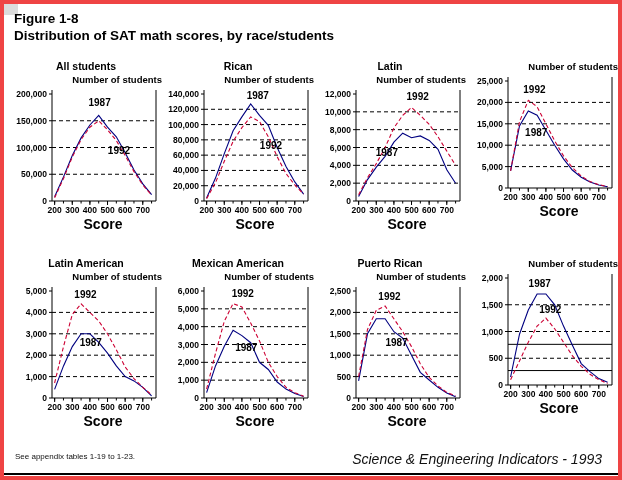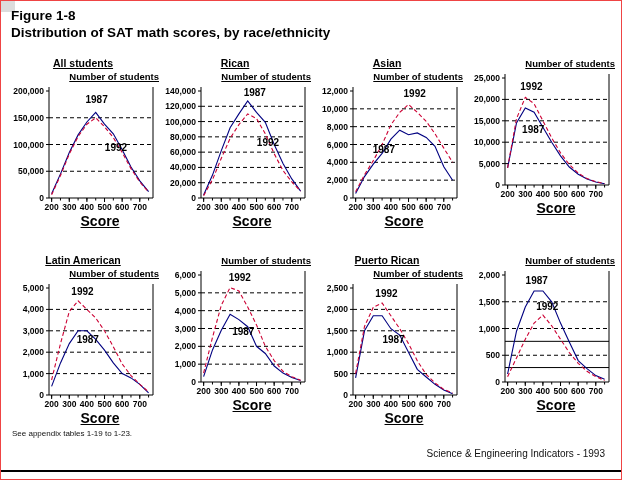--- a/index.html
+++ b/index.html
@@ -1,42 +1,42 @@
 <!DOCTYPE html>
 <html><head>
 <meta charset="utf-8">
 <style>
   html,body{margin:0;padding:0;background:#fff;}
   #page{position:relative;width:622px;height:480px;background:#ffffff;
-        border:1px solid #ef4444;box-sizing:border-box;overflow:hidden;
+        border:4px solid #ef4444;box-sizing:border-box;overflow:hidden;
         font-family:"Liberation Sans","DejaVu Sans",sans-serif;color:#000;}
   #corner-artifact{position:absolute;left:0;top:0;width:14px;height:11px;background:#dcdcdc;}
   #figure-header{position:absolute;left:10px;top:6px;font-size:13.5px;font-weight:bold;line-height:17px;}
   #chart-grid{position:absolute;left:6px;top:56px;display:grid;
-              grid-template-columns:repeat(4,152px);column-gap:0px;row-gap:26px;text-decoration:underline;}
+              grid-template-columns:repeat(4,152px);column-gap:0px;row-gap:26px;}
   .cell{width:152px;position:relative;}
   .ctitle{font-size:10.5px;font-weight:bold;text-align:center;height:13px;line-height:13px;}
   .cylabel{font-size:9.5px;font-weight:bold;height:13px;line-height:13px;padding-left:6px;text-align:right;}
   .cxlabel{font-size:14px;font-weight:bold;text-align:center;height:14px;line-height:14px;
            padding-left:34px;margin-top:1px;}
   .plot-svg{display:block;}
   .svgtick{font-size:8.5px;font-weight:bold;fill:#000;}
   .svgann{font-size:10px;font-weight:bold;fill:#000;}
-  #footer-note{position:absolute;left:11px;top:428px;font-size:8px;color:#111;}
-  #source-credit{position:absolute;right:16px;top:447px;font-size:10px;color:#111;margin-left:24px;}
+  #footer-note{position:absolute;left:11px;top:448px;font-size:8px;color:#111;}
+  #source-credit{position:absolute;right:16px;top:447px;font-size:14px;font-style:italic;color:#111;margin-left:24px;}
   #bottom-rule{position:absolute;left:0;top:469px;width:622px;height:2px;background:#000;}
 </style>
 </head>
 <body>
 
 <div id="page">
   <div id="corner-artifact"></div>
   <div id="figure-header">
     <div>Figure 1-8</div>
-    <div>Distribution of SAT math scores, by race/ethnicity</div>
+    <div>Distribution of SAT math scores, by race/students</div>
   </div>
   <div id="chart-grid">
       <div class="cell">
         <div class="ctitle">All students</div>
         <div class="cylabel">Number of students</div>
         <svg width="152" height="130" class="plot-svg">
           <line x1="42" y1="88.25" x2="146" y2="88.25" stroke="#000000" stroke-width="1" stroke-dasharray="4,3"></line>
           <line x1="42" y1="61.5" x2="146" y2="61.5" stroke="#000000" stroke-width="1" stroke-dasharray="4,3"></line>
           <line x1="42" y1="34.75" x2="146" y2="34.75" stroke="#000000" stroke-width="1" stroke-dasharray="4,3"></line>
           <line x1="42" y1="4" x2="42" y2="115" stroke="#000000" stroke-width="1"></line>
@@ -137,21 +137,21 @@
           <line x1="132.77966101694915" y1="115" x2="132.77966101694915" y2="119" stroke="#000000" stroke-width="1"></line>
           <text x="132.77966101694915" y="127" text-anchor="middle" class="svgtick">700</text>
           <polyline points="44.6,111.9 53.5,92.1 62.3,67.6 71.1,44.7 79.9,30.9 88.7,17.9 97.5,29.4 106.3,39.3 115.2,61.5 124.0,80.6 132.8,95.9 141.6,108.1" fill="none" stroke="#000080" stroke-width="1.1"></polyline>
           <polyline points="44.6,112.7 53.5,96.7 62.3,75.3 71.1,55.4 79.9,41.6 88.7,30.9 97.5,35.5 106.3,50.8 115.2,70.7 124.0,87.5 132.8,99.0 141.6,108.1" fill="none" stroke="#cc0033" stroke-width="1.1" stroke-dasharray="4,2.5"></polyline>
           <text x="95.76271186440678" y="13.350000000000009" text-anchor="middle" class="svgann">1987</text>
           <text x="108.98305084745762" y="63.02857142857143" text-anchor="middle" class="svgann">1992</text>
         </svg>
         <div class="cxlabel">Score</div>
       </div>
       <div class="cell">
-        <div class="ctitle">Asian</div>
+        <div class="ctitle">Latin</div>
         <div class="cylabel">Number of students</div>
         <svg width="152" height="130" class="plot-svg">
           <line x1="42" y1="97.16666666666667" x2="146" y2="97.16666666666667" stroke="#000000" stroke-width="1" stroke-dasharray="4,3"></line>
           <line x1="42" y1="79.33333333333334" x2="146" y2="79.33333333333334" stroke="#000000" stroke-width="1" stroke-dasharray="4,3"></line>
           <line x1="42" y1="61.5" x2="146" y2="61.5" stroke="#000000" stroke-width="1" stroke-dasharray="4,3"></line>
           <line x1="42" y1="43.66666666666667" x2="146" y2="43.66666666666667" stroke="#000000" stroke-width="1" stroke-dasharray="4,3"></line>
           <line x1="42" y1="25.83333333333333" x2="146" y2="25.83333333333333" stroke="#000000" stroke-width="1" stroke-dasharray="4,3"></line>
           <line x1="42" y1="4" x2="42" y2="115" stroke="#000000" stroke-width="1"></line>
           <line x1="146" y1="4" x2="146" y2="115" stroke="#000000" stroke-width="1"></line>
           <line x1="42" y1="115" x2="146" y2="115" stroke="#000000" stroke-width="1"></line>
@@ -301,20 +301,21 @@
           <line x1="132.77966101694915" y1="115" x2="132.77966101694915" y2="119" stroke="#000000" stroke-width="1"></line>
           <text x="132.77966101694915" y="127" text-anchor="middle" class="svgtick">700</text>
           <polyline points="44.6,106.4 53.5,82.9 62.3,63.6 71.1,50.8 79.9,50.8 88.7,59.4 97.5,70.1 106.3,82.9 115.2,93.6 124.0,97.9 132.8,104.3 141.6,112.9" fill="none" stroke="#000080" stroke-width="1.1"></polyline>
           <polyline points="44.6,100.0 53.5,63.6 62.3,31.5 71.1,20.8 79.9,29.4 88.7,38.0 97.5,50.8 106.3,66.8 115.2,84.0 124.0,95.7 132.8,104.3 141.6,111.8" fill="none" stroke="#cc0033" stroke-width="1.1" stroke-dasharray="4,2.5"></polyline>
           <text x="75.4915254237288" y="15.489999999999995" text-anchor="middle" class="svgann">1992</text>
           <text x="80.77966101694915" y="62.57" text-anchor="middle" class="svgann">1987</text>
         </svg>
         <div class="cxlabel">Score</div>
       </div>
       <div class="cell">
+        <div class="ctitle">Mexican American</div>
         <div class="cylabel">Number of students</div>
         <svg width="152" height="130" class="plot-svg">
           <line x1="42" y1="97.16666666666667" x2="146" y2="97.16666666666667" stroke="#000000" stroke-width="1" stroke-dasharray="4,3"></line>
           <line x1="42" y1="79.33333333333334" x2="146" y2="79.33333333333334" stroke="#000000" stroke-width="1" stroke-dasharray="4,3"></line>
           <line x1="42" y1="61.5" x2="146" y2="61.5" stroke="#000000" stroke-width="1" stroke-dasharray="4,3"></line>
           <line x1="42" y1="43.66666666666667" x2="146" y2="43.66666666666667" stroke="#000000" stroke-width="1" stroke-dasharray="4,3"></line>
           <line x1="42" y1="25.83333333333333" x2="146" y2="25.83333333333333" stroke="#000000" stroke-width="1" stroke-dasharray="4,3"></line>
           <line x1="42" y1="4" x2="42" y2="115" stroke="#000000" stroke-width="1"></line>
           <line x1="146" y1="4" x2="146" y2="115" stroke="#000000" stroke-width="1"></line>
           <line x1="42" y1="115" x2="146" y2="115" stroke="#000000" stroke-width="1"></line>

